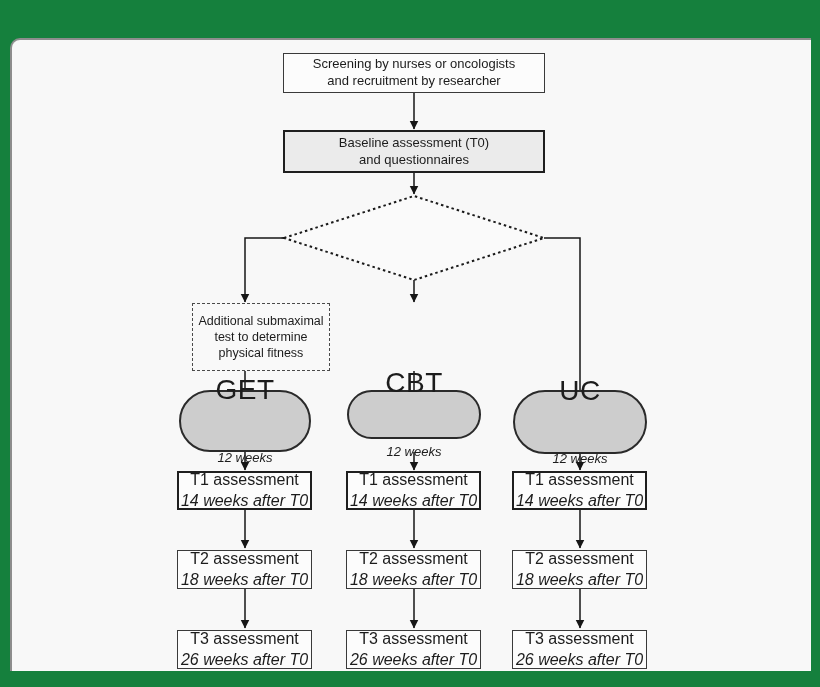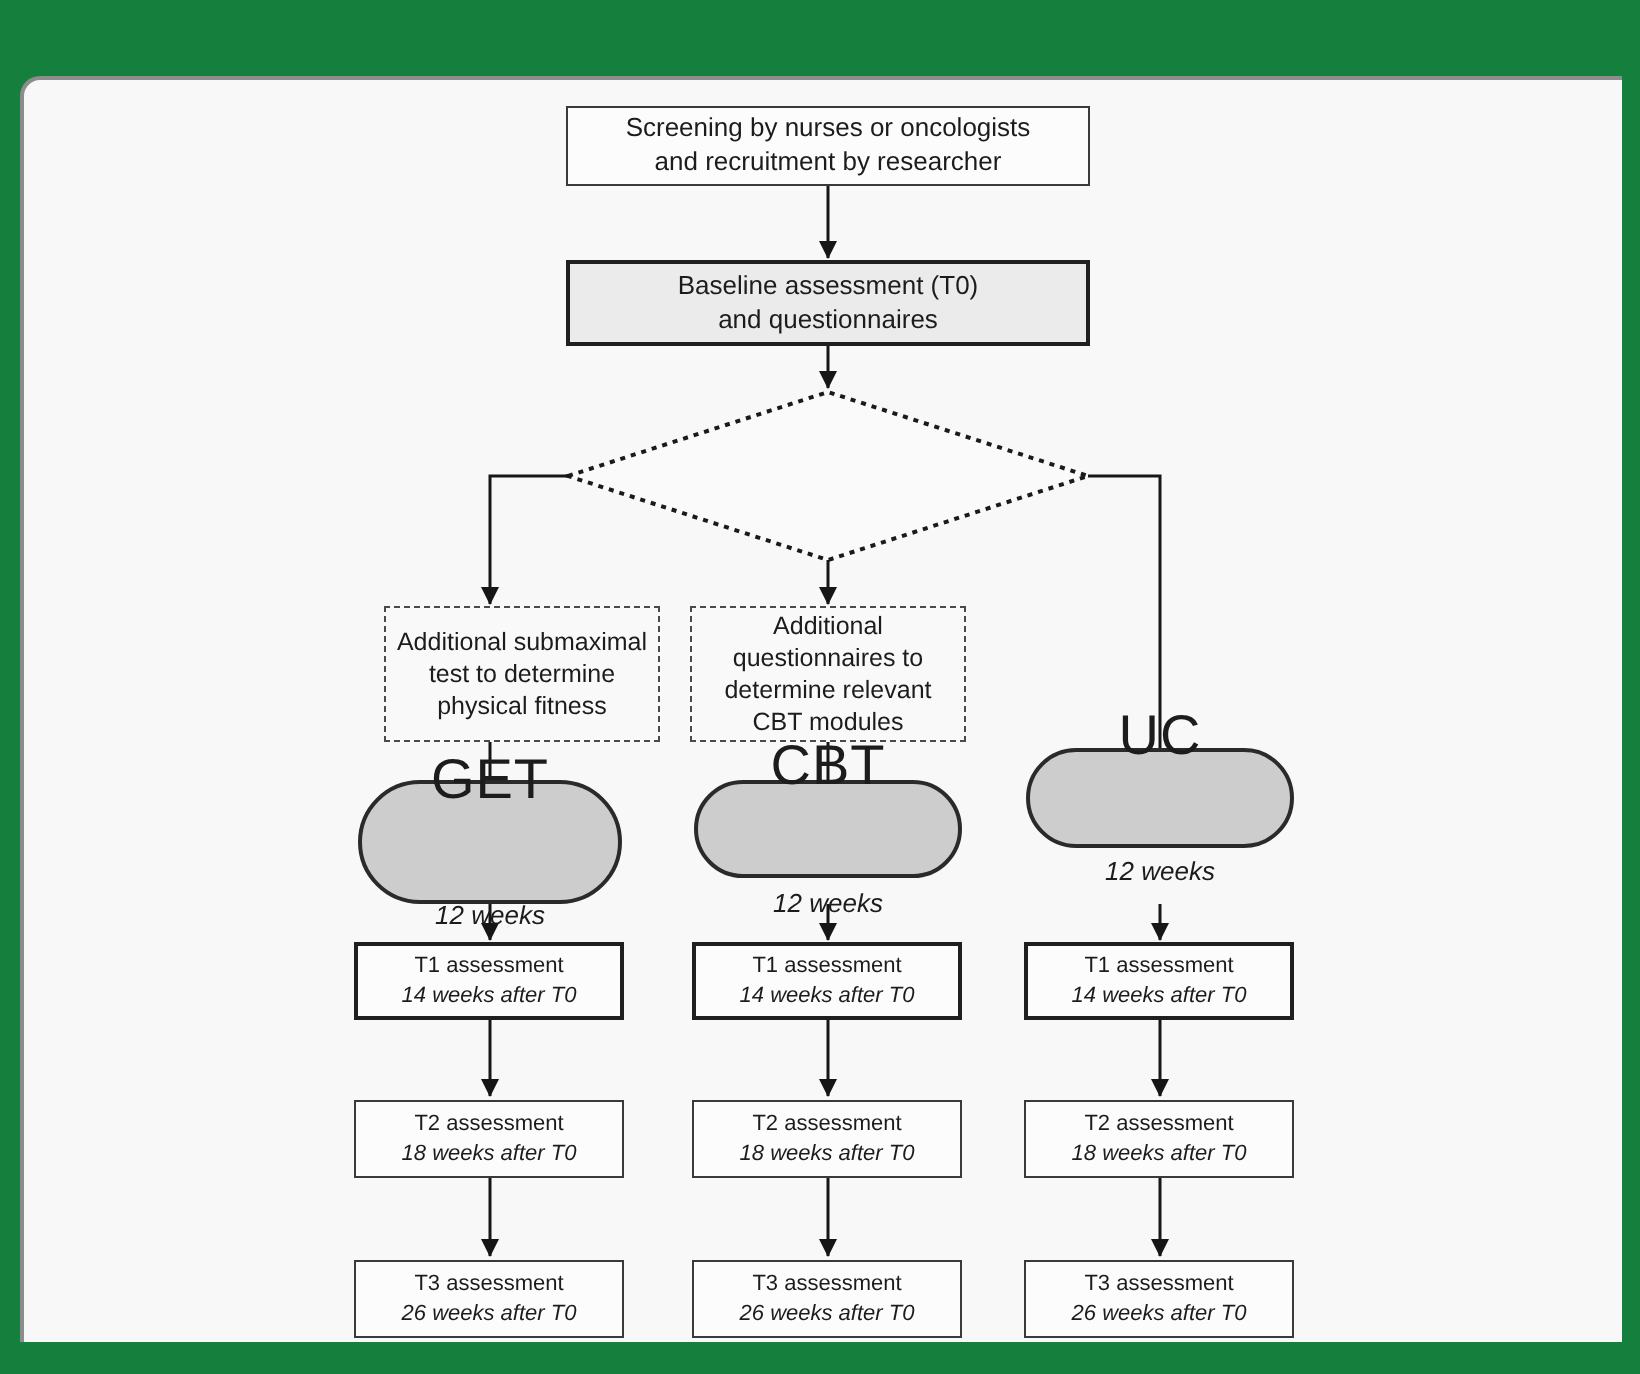--- a/index.html
+++ b/index.html
@@ -23,21 +23,21 @@
   .rect   { background:#fcfcfc; border:1.3px solid #3a3a3a; }
   .thick  { border-width:2.5px; border-color:#1f1f1f; }
   .baseline-fill { background:#ebebeb; }
   .dashed { border:1.6px dashed #4a4a4a; background:#f9f9f9; font-size:12.5px; }
   .diamond-label { font-size:12.5px; background:transparent; }
   .pill {
     background:#cdcdcd; border:2.2px solid #2a2a2a; border-radius:32px;gap:44px;
   }
   .pill-name { font-size:28px; letter-spacing:.5px; line-height:1.05; }
   .pill-duration { font-style:italic; font-size:13px; margin-top:2px; }
-  .assess { font-size:11px; }
+  .assess { font-size:16px; }
   .assess .sub { font-style:italic; }
 </style>
 </head>
 <body>
 
 <div class="canvas">
 
   <div class="frame"></div>
 
   <svg class="connectors" width="820" height="687" viewBox="0 0 820 687">
@@ -72,36 +72,32 @@
 and recruitment by researcher</div>
 
   <div class="node rect thick baseline-fill" style="left:283px; top:130px; width:262px; height:43px;">Baseline assessment (T0)
 and questionnaires</div>
 
 
   <div class="node dashed" style="left:192px; top:303px; width:138px; height:68px;">Additional submaximal
 test to determine
 physical fitness</div>
 
-  <div class="node dashed" style="left:345px; top:303px; width:138px; height:68px;">Additional
-questionnaires to
-determine relevant
-CBT modules</div>
 
   <div class="node pill" style="left:179px; top:390px; width:132px; height:62px;">
     <span class="pill-name">GET</span>
     <span class="pill-duration">12 weeks</span>
   </div>
 
   <div class="node pill" style="left:347px; top:390px; width:134px; height:49px;align-items:center;">
     <span class="pill-name">CBT</span>
     <span class="pill-duration">12 weeks</span>
   </div>
 
-  <div class="node pill" style="left:513px; top:374px; width:134px; height:50px;">
+  <div class="node pill" style="left:513px; top:390px; width:134px; height:64px;">
     <span class="pill-name">UC</span>
     <span class="pill-duration">12 weeks</span>
   </div>
 
   <div class="node rect thick assess" style="left:177px; top:471px; width:135px; height:39px;">
     <span>T1 assessment</span>
     <span class="sub">14 weeks after T0</span>
   </div>
   <div class="node rect thick assess" style="left:346px; top:471px; width:135px; height:39px;">
     <span>T1 assessment</span>

